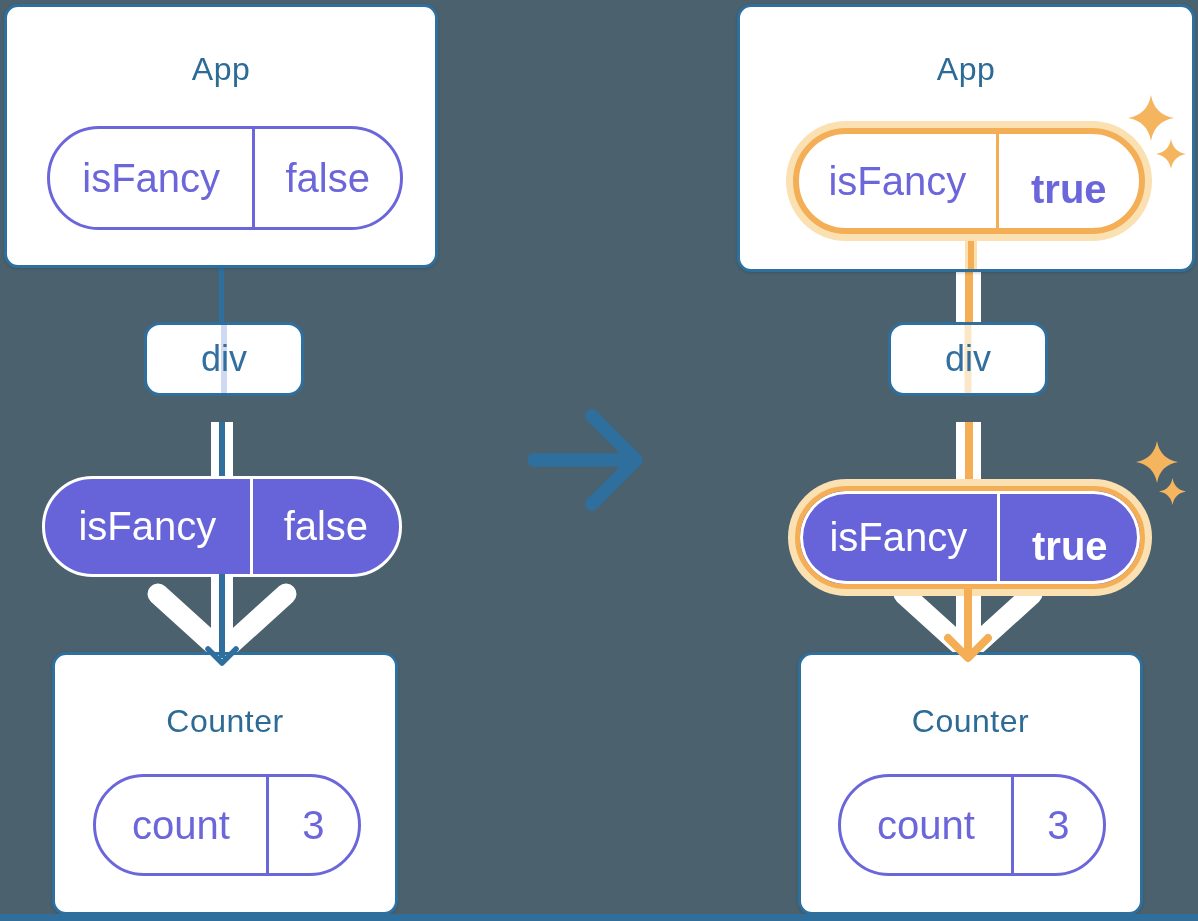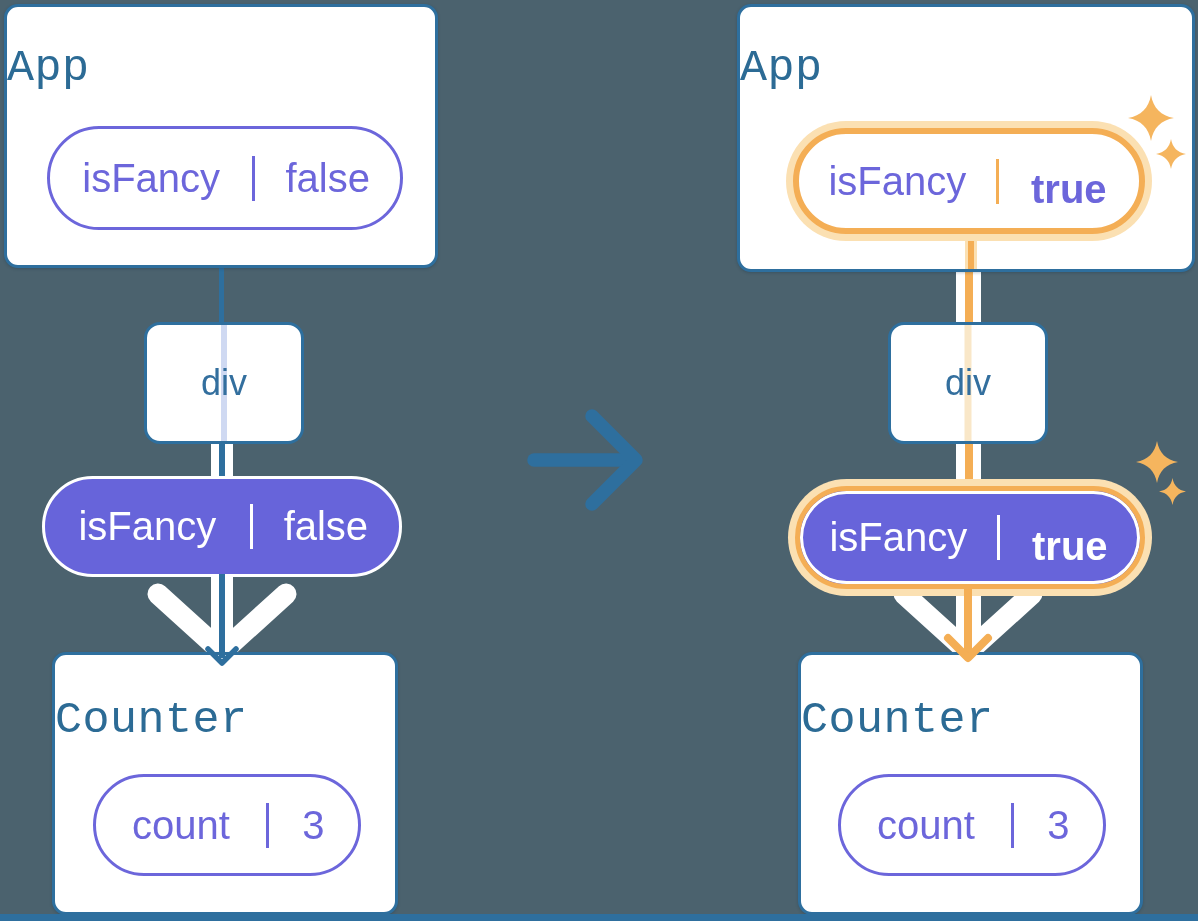--- a/index.html
+++ b/index.html
@@ -19,33 +19,32 @@
   .card {
     position:absolute;
     background:#fff;
     border:3px solid #2E6F9E;
     border-radius:14px;
     overflow:hidden;
     box-shadow:0 1px 3px rgba(15,40,60,.25);
   }
   .card-title {
     position:absolute; left:0; right:0;
-    font-size:45px; line-height:44px;
+    text-align:center;
+    font-size:32px; line-height:44px;
     color:#2C6B95;
     letter-spacing:.5px;
-    font-family:Liberation Mono, monospace;
   }
 
   
   .pill {
     position:absolute;
     display:flex;
     border-radius:70px;
     overflow:hidden;
-    align-items:center;
   }
   .pill .cell {
     display:flex; align-items:center; justify-content:center;
     font-size:40px;
   }
   .pill .cell.name  { flex:1.4; }
   .pill .cell.value { flex:1; }
   .pill.counter-pill .cell.name { flex:1.9; }
 
   .pill.outline { background:#fff; border:3px solid #6C66DB; }
@@ -70,21 +69,21 @@
     border:5px solid #F4AE55;
     box-shadow:0 0 0 7px #FBE0B2, inset 0 0 0 3px #ffffff;
   }
   .pill.hl-solid .cell { color:#fff; }
   .pill.hl-solid .cell.name { border-right:3px solid #fff; }
   .cell.bold { font-weight:bold;margin-top:17px; }
 
   
   .node {
     position:absolute;
-    width:160px; height:122px;
+    width:160px; height:74px;
     background:#fff;
     border:3px solid #2E6F9E;
     border-radius:16px;
   }
   .node .through {
     position:absolute; top:0; bottom:0;
     left:50%; transform:translateX(-50%);
   }
   .node .through.lavender { width:6px; background:#CFD9F2; }
   .node .through.peach    { width:7px; background:#F9E7C8; }

